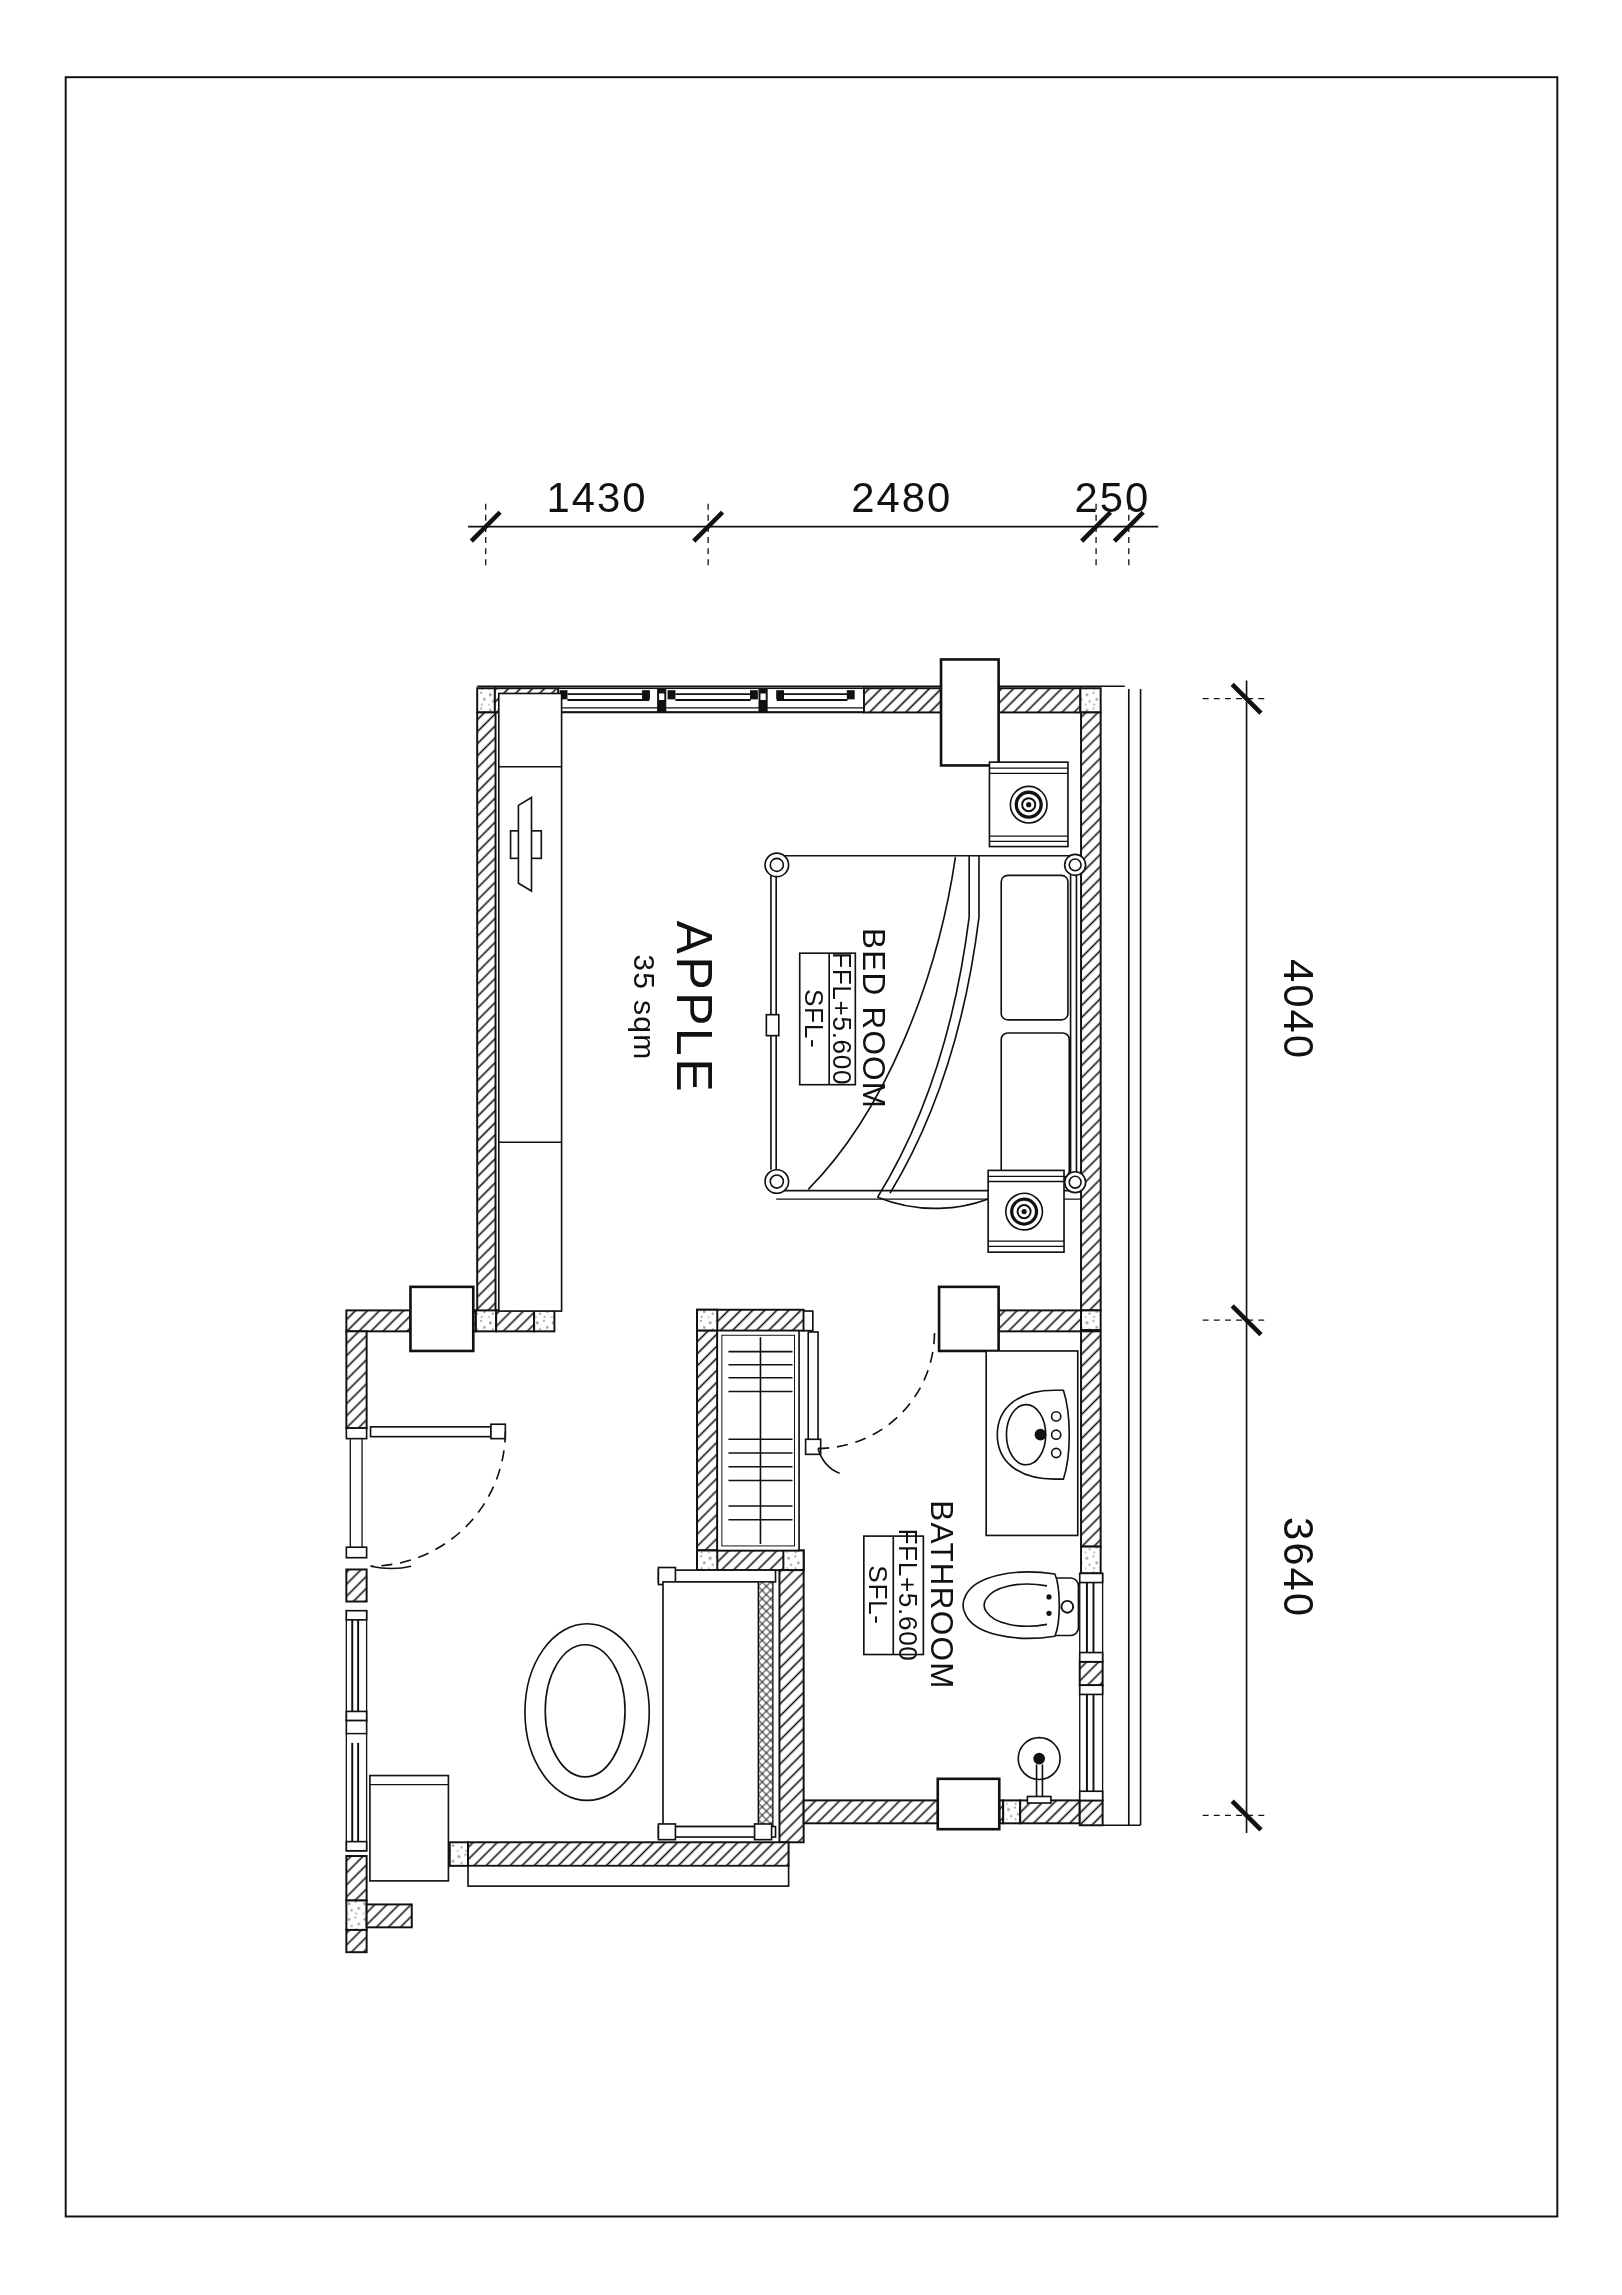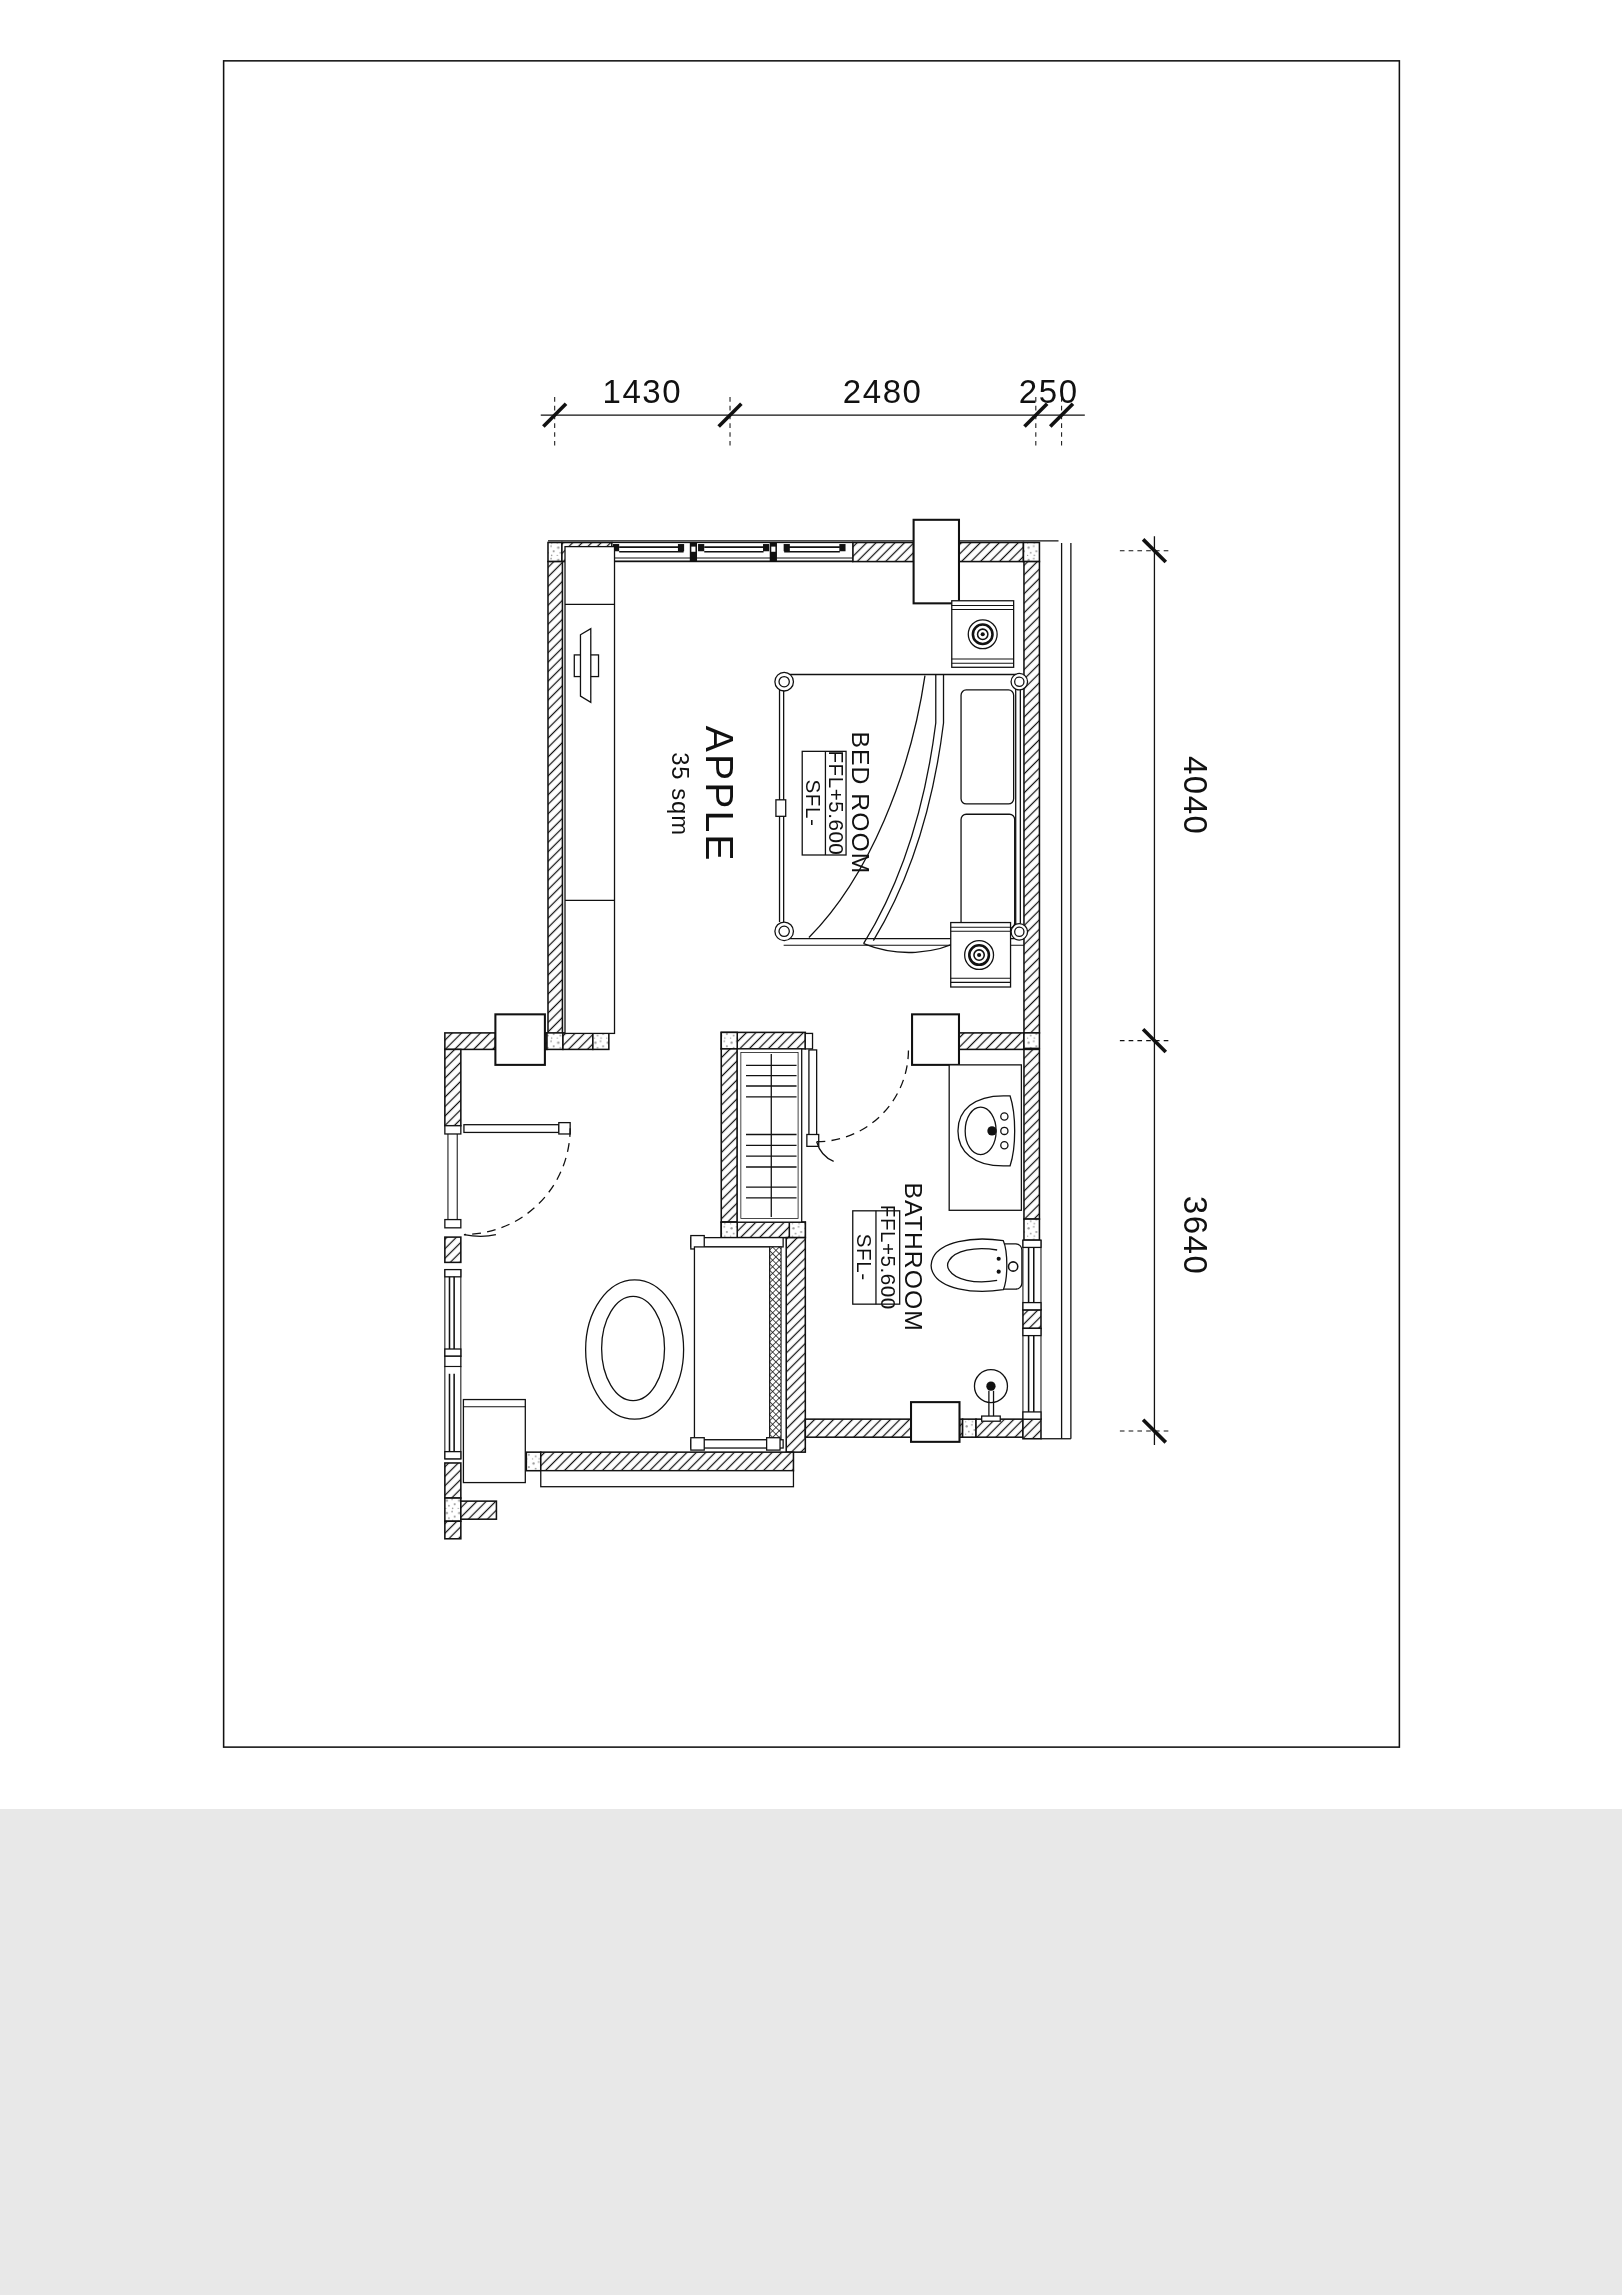--- a/index.html
+++ b/index.html
@@ -1,16 +1,16 @@
 <!DOCTYPE html>
 <html style="font-size:10.5px"><head>
 <meta charset="utf-8">
 <style>
   html,body{margin:0;padding:0;background:#e8e8e8;}
-  .sheet{width:1623px;height:1809px;background:#ffffff;position:relative;margin:0 auto;}
+  .sheet{width:1623px;height:2295px;background:#ffffff;position:relative;margin:0 auto;}
   svg{display:block;width:100%;height:100%;}
   text{font-family:"Liberation Sans","DejaVu Sans",sans-serif;fill:#111;}
   .dim-text{font-size:64px;letter-spacing:3px;}
   .room-title{font-size:48px;letter-spacing:2px;}
   .room-sub{font-size:40px;letter-spacing:1px;}
   .unit-title{font-size:76px;letter-spacing:4px;}
   .unit-area{font-size:46px;letter-spacing:2px;}
 </style>
 </head>
 <body>

